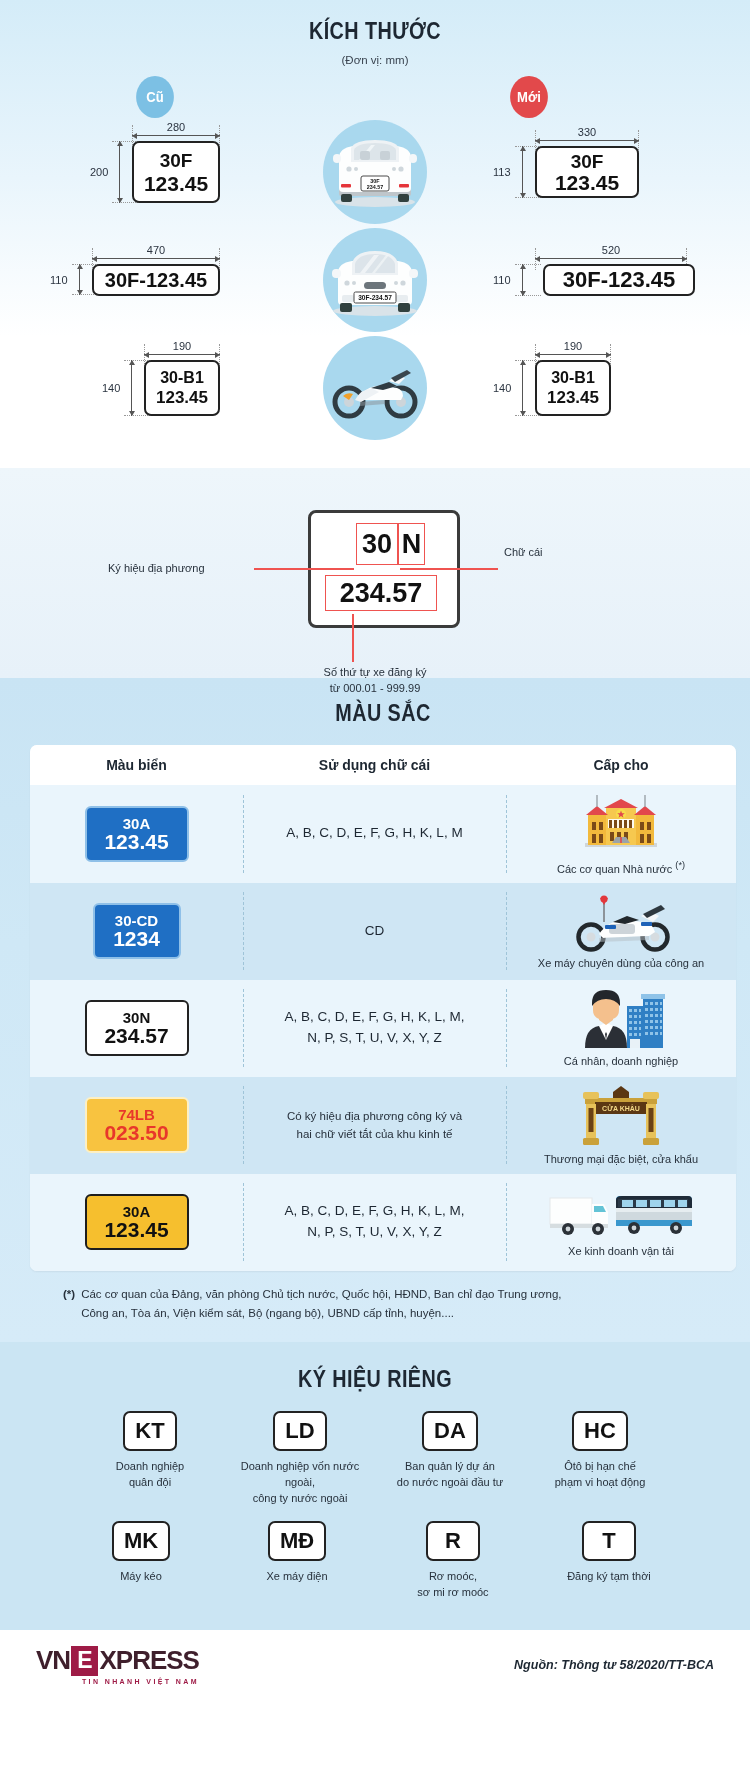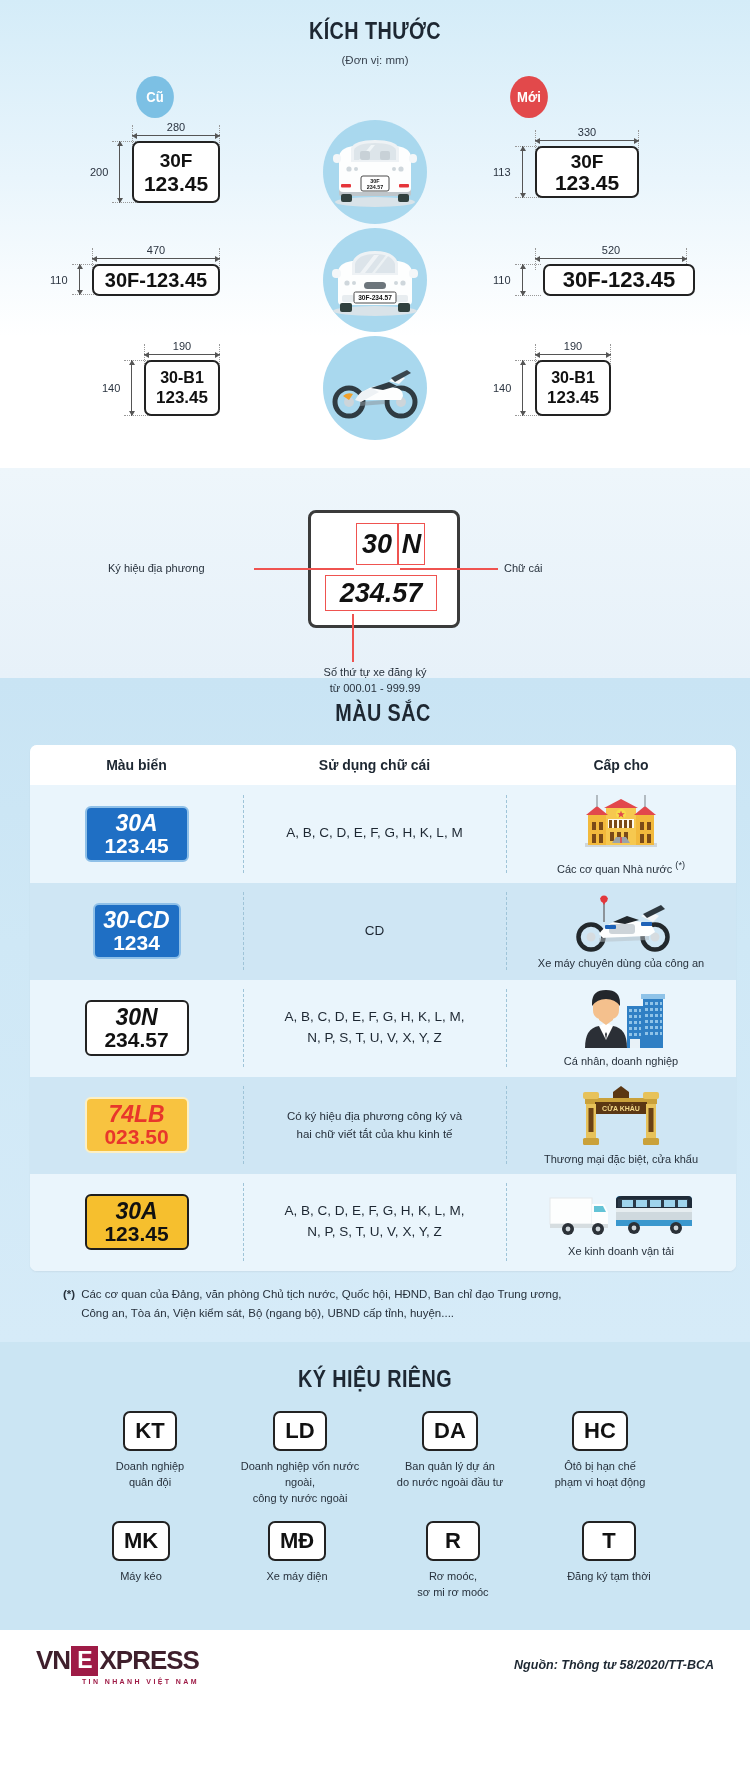--- a/index.html
+++ b/index.html
@@ -153,21 +153,21 @@
     border: 3px solid #3b3b3b;
     border-radius: 8px;
   }
   .anat-top {
     position: absolute; left: 45px; top: 10px;
     display: flex;
   }
   .box-red {
     border: 1.7px solid #ef5350;
     font-weight: bold; color: #111;
-    display: flex; align-items: center; justify-content: center; font-style: italic;
+    display: flex; align-items: center; justify-content: center;
   }
   .bx-30 { width: 42px; height: 42px; font-size: 27px; }
   .bx-N  { width: 27px; height: 42px; font-size: 27px; }
   .anat-bot {
     position: absolute; left: 14px; top: 62px;
     width: 112px; height: 36px; font-size: 27px;
   }
   .lead { position: absolute; background: #ef5350; }
   .lbl { position: absolute; font-size: 11px; color: #27313c; line-height: 1.45; }
 
@@ -212,21 +212,21 @@
   .cfor { flex-direction: column; gap: 5px; }
   .cfor-cap { font-size: 11px; color: #27313c; text-align: center; }
 
   
   .tplate {
     width: 104px; height: 56px; border-radius: 6px;
     display: flex; flex-direction: column;
     align-items: center; justify-content: center;
     font-weight: bold; line-height: 1.0;
   }
-  .tplate .l1 { font-size: 23px; font-style: italic; }
+  .tplate .l1 { font-size: 15px; }
   .tplate .l2 { font-size: 21px; }
   .tp-blue  { background: #1f6fc4; border: 2px solid #8fc0e8; color: #fff; }
   .tp-white { background: #fff;    border: 2.5px solid #222;  color: #111; }
   .tp-yel-r { background: #f8c340; border: 2.5px solid #fdf0c4; color: #e8372b; }
   .tp-yel-b { background: #f6bf2e; border: 2.5px solid #1d1d1d; color: #111; }
 
   .cnote {
     width: 640px; margin: 14px auto 0 auto;
     font-size: 11.5px; line-height: 1.7; color: #27313c;
   }
@@ -482,21 +482,21 @@
           <div class="box-red bx-N">N</div>
         </div>
         <div class="box-red anat-bot">234.57</div>
       </div>
 
       <div class="lead" style="left:254px;top:66px;width:100px;height:1.6px;"></div>
       <div class="lead" style="left:400px;top:66px;width:98px;height:1.6px;"></div>
       <div class="lead" style="left:352px;top:112px;width:1.6px;height:48px;"></div>
 
       <div class="lbl" style="left:108px;top:59px;">Ký hiệu địa phương</div>
-      <div class="lbl" style="left:504px;top:59px;">Chữ cái</div>
+      <div class="lbl" style="left:504px;top:43px;">Chữ cái</div>
       <div class="lbl" style="left:0;right:0;top:163px;text-align:center;">
         <div>Số thứ tự xe đăng ký</div>
         <div>từ 000.01 - 999.99</div>
       </div>
     </div>
   </section>
 
   <section class="sec-color">
     <div class="sec-title">MÀU SẮC</div>
 

